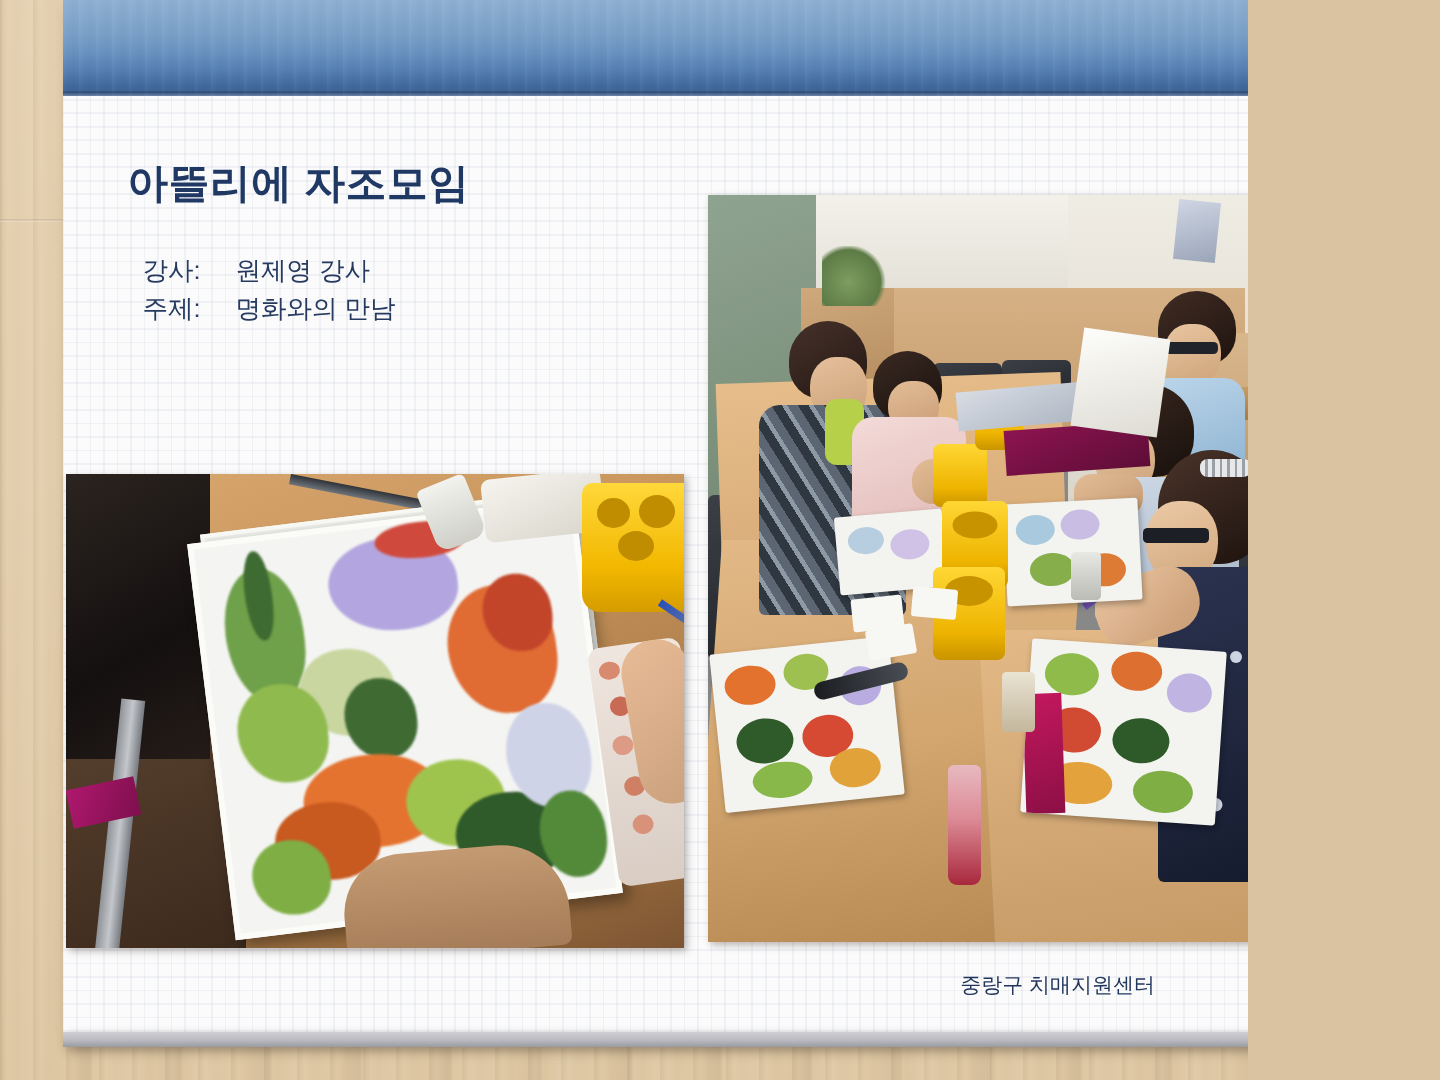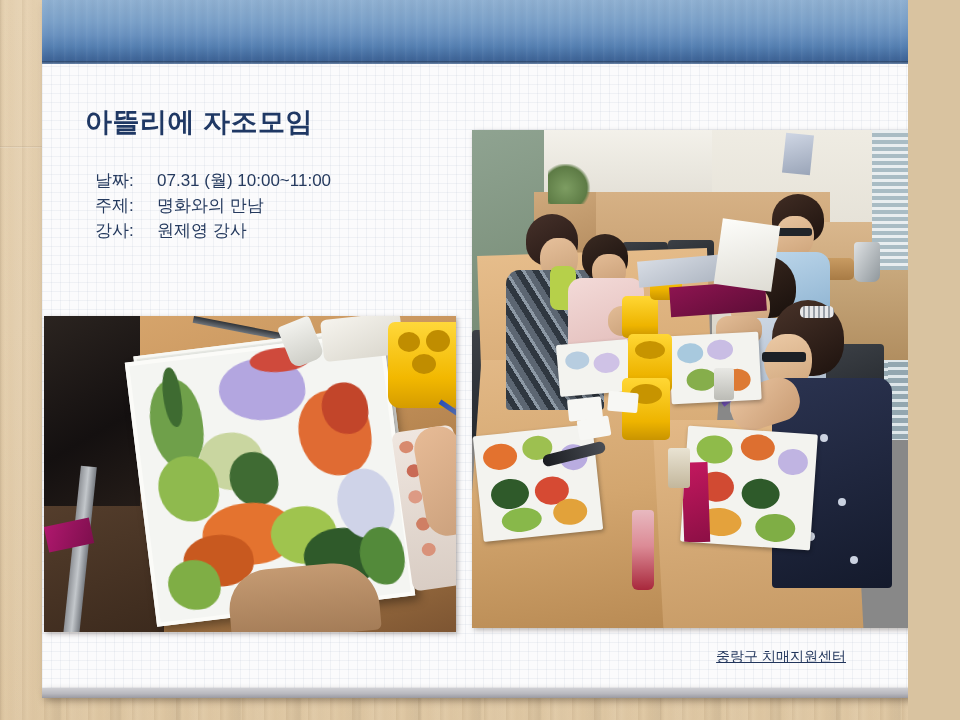--- a/index.html
+++ b/index.html
@@ -1,21 +1,21 @@
 <!DOCTYPE html>
 <html><head>
 <meta charset="utf-8">
 <style>
   html,body{margin:0;padding:0;}
   body{
     width:960px;height:720px;overflow:hidden;
     font-family:"Liberation Sans","DejaVu Sans",sans-serif;
     background:#d9c3a0;
   }
-  .slide{position:relative;width:908px;height:720px;overflow:hidden;}
+  .slide{position:relative;width:832px;height:720px;overflow:hidden;}
 
   
   .wood{
     position:absolute;inset:0;
     background:
       repeating-linear-gradient(90deg,
         rgba(0,0,0,0.055) 0px, rgba(0,0,0,0.00) 2px,
         rgba(255,255,255,0.05) 16px, rgba(0,0,0,0.00) 44px,
         rgba(0,0,0,0.055) 60px),
       repeating-linear-gradient(90deg,
@@ -174,21 +174,21 @@
   .R-art{position:absolute;background:#f3f3ef;border-radius:2px;overflow:hidden;
     box-shadow:1px 2px 4px rgba(0,0,0,.3);}
   .R-blob{position:absolute;border-radius:50%;}
   .R-tissue{position:absolute;background:#f7f7f4;border-radius:2px;}
   .R-bottle{left:160px;top:380px;width:22px;height:80px;
     background:linear-gradient(180deg,#e8b9c0 0%,#dc8b96 45%,#a8283c 100%);border-radius:4px 4px 6px 6px;}
 
   
   .footer{
     position:absolute;right:62px;top:648px;
-    font-size:14px;color:#22365c;white-space:nowrap;text-decoration:underline;
+    font-size:14px;color:#22365c;white-space:nowrap;
   }
 </style>
 </head>
 <body>
 
 <div class="slide">
 
   <div class="wood"></div>
   <div class="wood-plank-line" style="top:146px;"></div>
 
@@ -198,30 +198,26 @@
   <div class="paper-bottom-edge"></div>
 
   <div class="banner">
     <div class="banner-sheen"></div>
   </div>
 
   <div class="title">아뜰리에 자조모임</div>
 
   <div class="info">
     <div class="info-row">
-      <span class="info-label">날짜:</span>
-      <span class="info-value">07.31 (월) 10:00~11:00</span>
+      <span class="info-label">강사:</span>
+      <span class="info-value">원제영 강사</span>
     </div>
     <div class="info-row">
       <span class="info-label">주제:</span>
       <span class="info-value">명화와의 만남</span>
-    </div>
-    <div class="info-row">
-      <span class="info-label">강사:</span>
-      <span class="info-value">원제영 강사</span>
     </div>
   </div>
 
   <div class="photo photo-left">
     <div class="ph-layer L-table"></div>
     <div class="ph-layer L-floor"></div>
     <div class="ph-layer L-dark"></div>
     <div class="ph-layer L-rod"></div>
     <div class="ph-layer L-rod2"></div>
     <div class="ph-layer L-magenta"></div>

